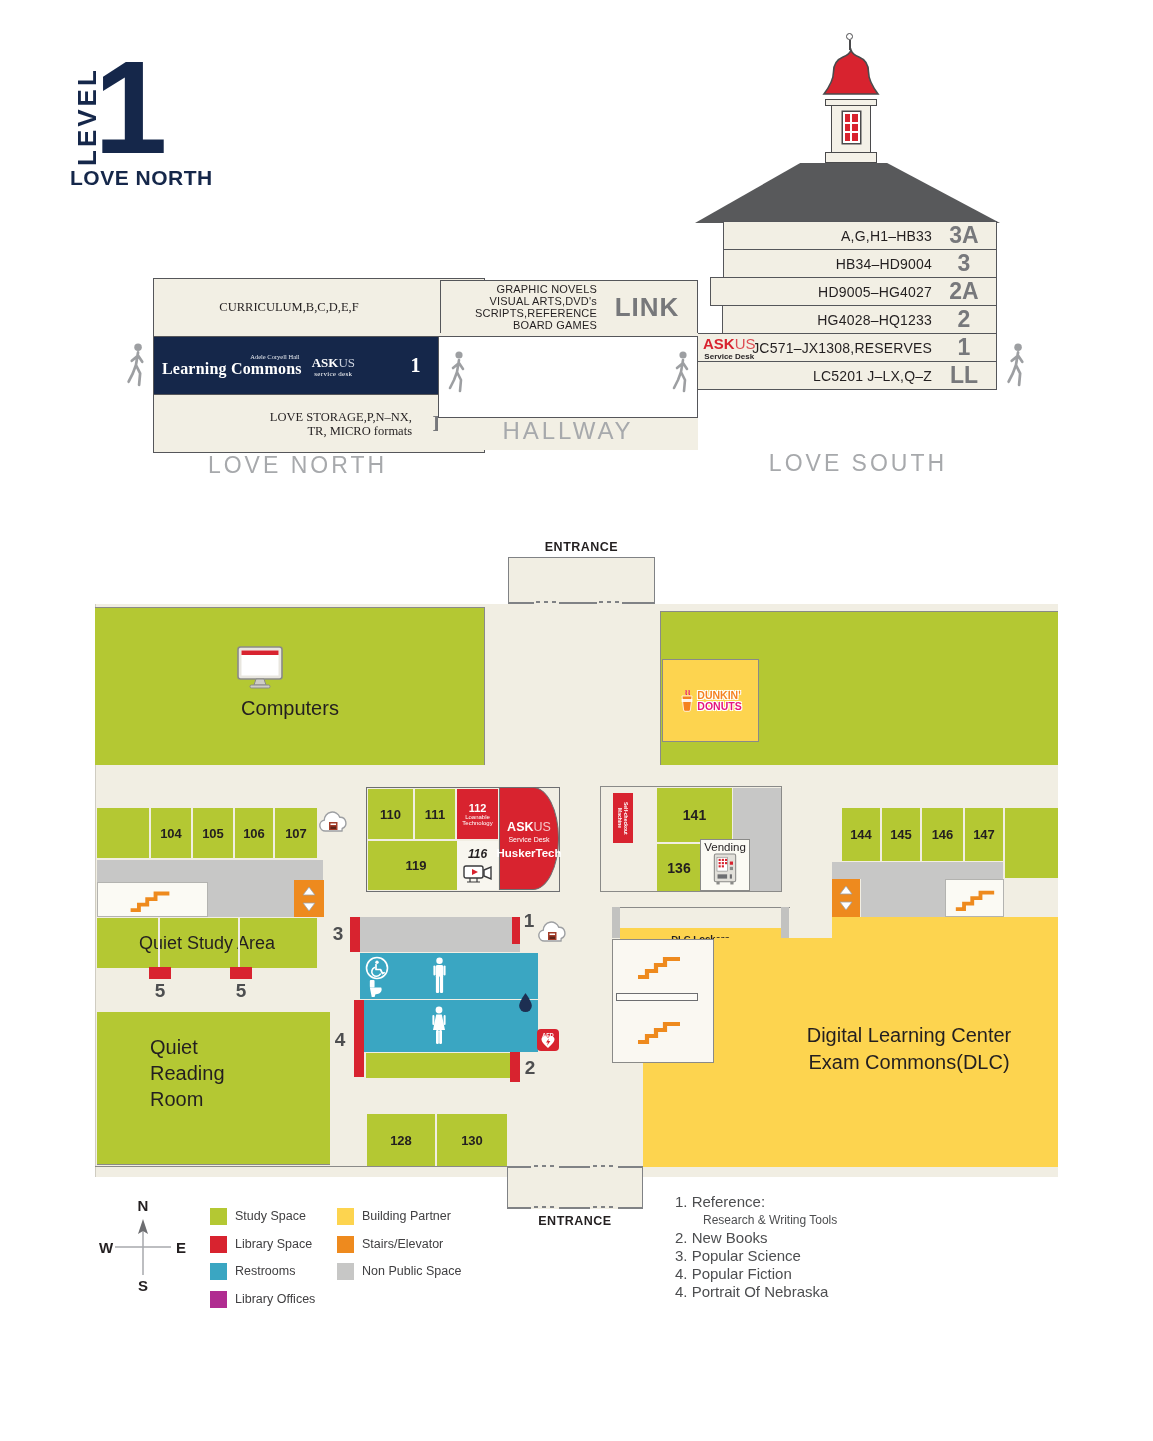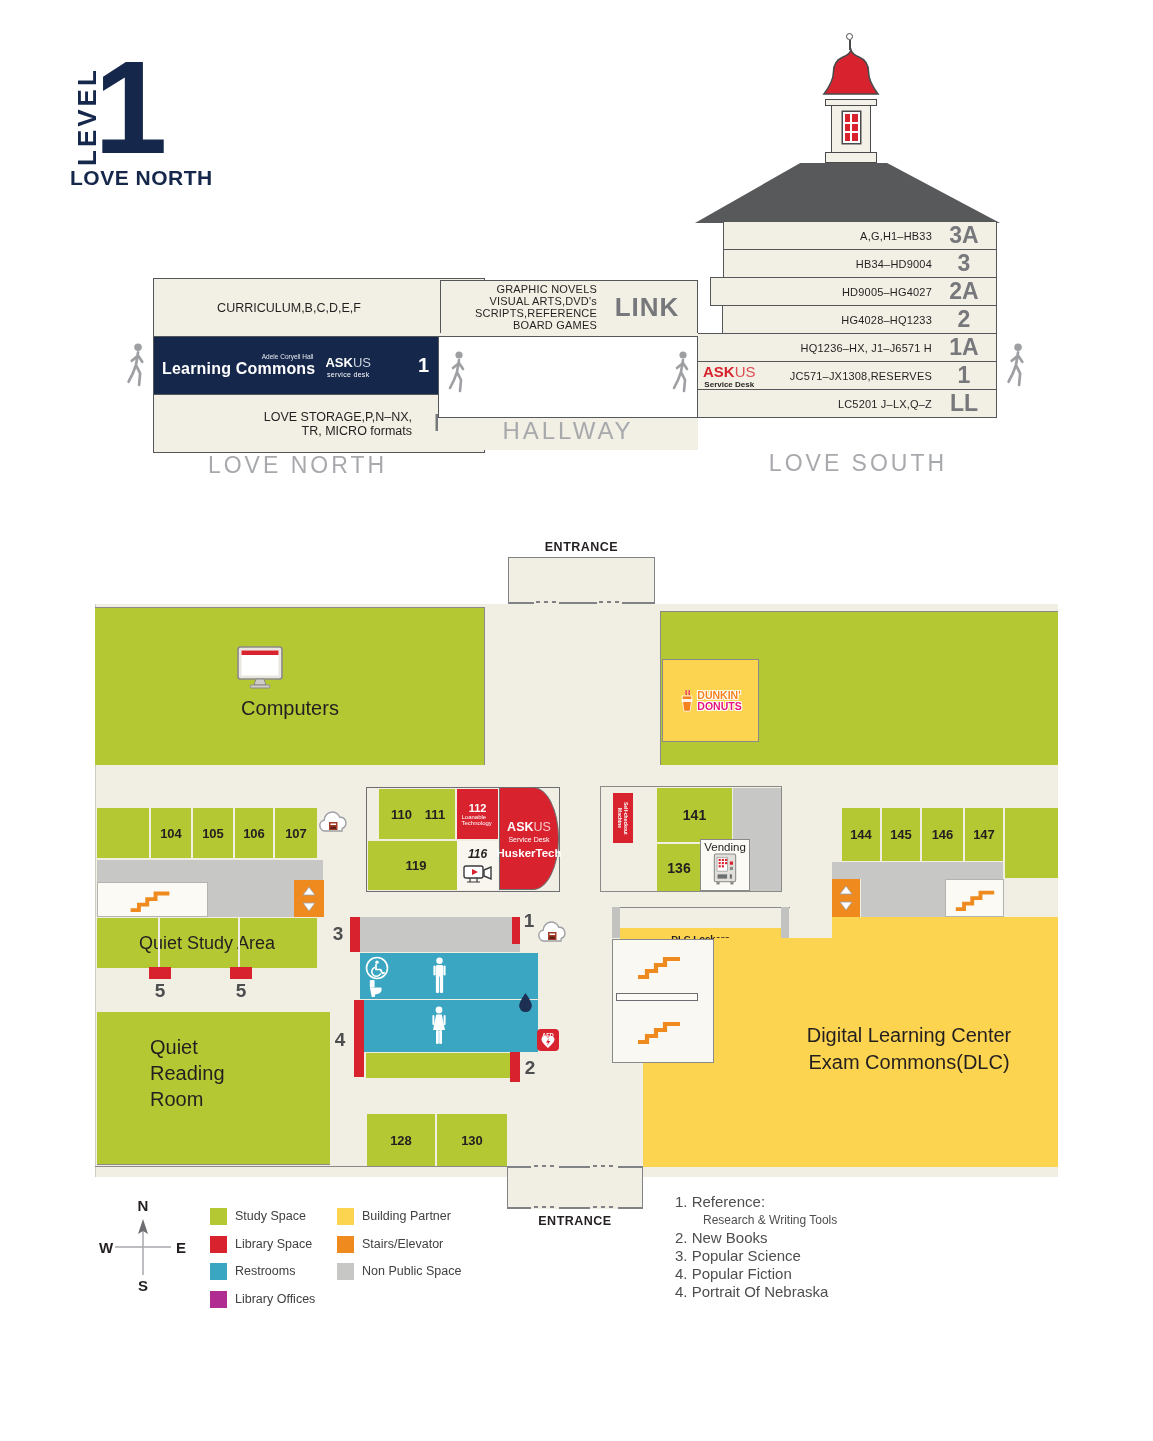--- a/index.html
+++ b/index.html
@@ -11,21 +11,21 @@
   .gry{background:#c7c7c6;}
   .yel{background:#fdd44f;}
   .org{background:#ee8a1e;}
   .blu{background:#3aa6c2;}
   .beige{background:#f1eee3;}
   .room{display:flex;align-items:center;justify-content:center;font-size:13px;font-weight:600;color:#231f20;}
   .mark{font-size:19px;font-weight:800;color:#4d4e50;text-align:center;line-height:1;}
   .cap{color:#a7a9ac;letter-spacing:3px;font-weight:500;text-align:center;}
   .srow{position:relative;display:flex;align-items:center;height:27px;background:#f2efe4;
         border:1px solid #55565a;margin-top:-1px;}
-  .s-txt{flex:1;text-align:right;font-size:11px;color:#231f20;letter-spacing:.2px;font-weight:500;}
+  .s-txt{flex:1;text-align:right;font-size:14px;color:#231f20;letter-spacing:.2px;font-weight:500;}
   .s-lbl{width:64px;text-align:center;font-size:23px;font-weight:800;color:#77787b;line-height:1;}
   .nrow{display:flex;align-items:center;height:57px;background:#f2efe4;border:1px solid #55565a;margin-top:-1px;}
   .n-lbl{width:72px;text-align:center;font-size:23px;font-weight:800;color:#77787b;}
   .dash{height:2px;background:repeating-linear-gradient(90deg,#808285 0 4px,transparent 4px 8px);}
   .seg{height:1.5px;background:#808285;}
   .leg-label{font-size:12.5px;color:#414042;line-height:17px;white-space:nowrap;}
   .note{font-size:15px;color:#4d4e50;white-space:nowrap;}
   .win{background-color:#d8232f;border:2px solid #fff;box-shadow:0 0 0 1.5px #4a4a4c;
        background-image:
         linear-gradient(to right,transparent calc(50% - 1px),#fff calc(50% - 1px),#fff calc(50% + 1px),transparent calc(50% + 1px)),
@@ -66,38 +66,34 @@
     </div>
     <div class="srow" style="margin-left:13px;">
       <span class="s-txt">HD9005–HG4027</span>
       <span class="s-lbl">2A</span>
     </div>
     <div class="srow" style="margin-left:25px;">
       <span class="s-txt">HG4028–HQ1233</span>
       <span class="s-lbl">2</span>
     </div>
     <div class="srow">
-      <span class="s-txt">HQ1236–HX, J1–J6571 H</span>
-      <span class="s-lbl">1A</span>
-    </div>
-    <div class="srow">
       <div class="a" style="left:5px;top:2px;text-align:center;line-height:1;">
         <span style="font-size:15px;font-weight:800;color:#d8232f;">ASK</span><span style="font-size:15px;font-weight:400;color:#d8232f;opacity:.8;">US</span>
         <div style="font-size:8px;font-weight:600;color:#231f20;margin-top:1px;">Service Desk</div>
       </div>
       <span class="s-txt">JC571–JX1308,RESERVES</span>
       <span class="s-lbl">1</span>
     </div>
     <div class="srow">
       <span class="s-txt">LC5201 J–LX,Q–Z</span>
       <span class="s-lbl">LL</span>
     </div>
   </div>
 
-  <div class="a" style="left:153px;top:279px;width:332px;">
+  <div class="a" style="left:153px;top:279px;width:332px;font-family:Liberation Serif, serif;">
     <div class="nrow">
       <span style="flex:1;text-align:center;font-size:12.5px;color:#231f20;padding-left:12px;">CURRICULUM,B,C,D,E,F</span>
       <span class="n-lbl">2</span>
     </div>
     <div class="nrow" style="background:#15274a;color:#fff;padding:0 8px;">
       <div style="line-height:1;">
         <div style="font-size:6.5px;text-align:right;padding-right:2px;margin-bottom:1px;color:#e8ebf1;">Adele Coryell Hall</div>
         <div style="font-size:16px;font-weight:700;letter-spacing:.2px;">Learning Commons</div>
       </div>
       <div style="margin-left:10px;text-align:center;line-height:1;">
@@ -236,23 +232,23 @@
   <div class="a mark" style="left:230px;top:981px;width:22px;">5</div>
 
   <div class="a grn" style="left:97px;top:1012px;width:233px;height:153px;border-bottom:1px solid #8a8a88;"></div>
   <div class="a" style="left:150px;top:1034px;font-size:20px;line-height:26px;color:#231f20;">
     <div>Quiet</div>
     <div>Reading</div>
     <div>Room</div>
   </div>
 
   <div class="a beige" style="left:366px;top:787px;width:194px;height:105px;border:1.5px solid #6d6e71;"></div>
-  <div class="a grn room" style="left:379px;top:789px;width:45px;height:50px;">110</div>
+  <div class="a grn room" style="left:368px;top:789px;width:45px;height:50px;">110</div>
   <div class="a grn room" style="left:415px;top:789px;width:40px;height:50px;">111</div>
-  <div class="a red" style="left:457px;top:789px;width:41px;height:50px;display:flex;flex-direction:column;align-items:center;justify-content:center;color:#fff;">
+  <div class="a red" style="left:457px;top:789px;width:41px;height:50px;display:flex;flex-direction:column;align-items:center;justify-content:center;color:#fff;text-align:center;">
     <div style="font-size:11px;font-weight:700;">112</div>
     <div style="font-size:6px;line-height:6.5px;width:32px;">Loanable Technology</div>
   </div>
   <div class="a grn room" style="left:368px;top:841px;width:96px;height:49px;">119</div>
   <div class="a" style="left:457px;top:841px;width:41px;height:49px;background:#f8f6ef;display:flex;flex-direction:column;align-items:center;justify-content:center;">
     <div style="font-size:12px;font-weight:600;font-style:italic;">116</div>
     <div style="width:30px;height:24px;">
       <svg width="30" height="24" viewBox="0 0 30 24">
           <rect x="1" y="5" width="19" height="12" rx="2" fill="#fff" stroke="#3a3a3c" stroke-width="1.4"></rect>
           <path d="M21 9 l7 -3 v12 l-7 -3 z" fill="#fff" stroke="#3a3a3c" stroke-width="1.4"></path>

